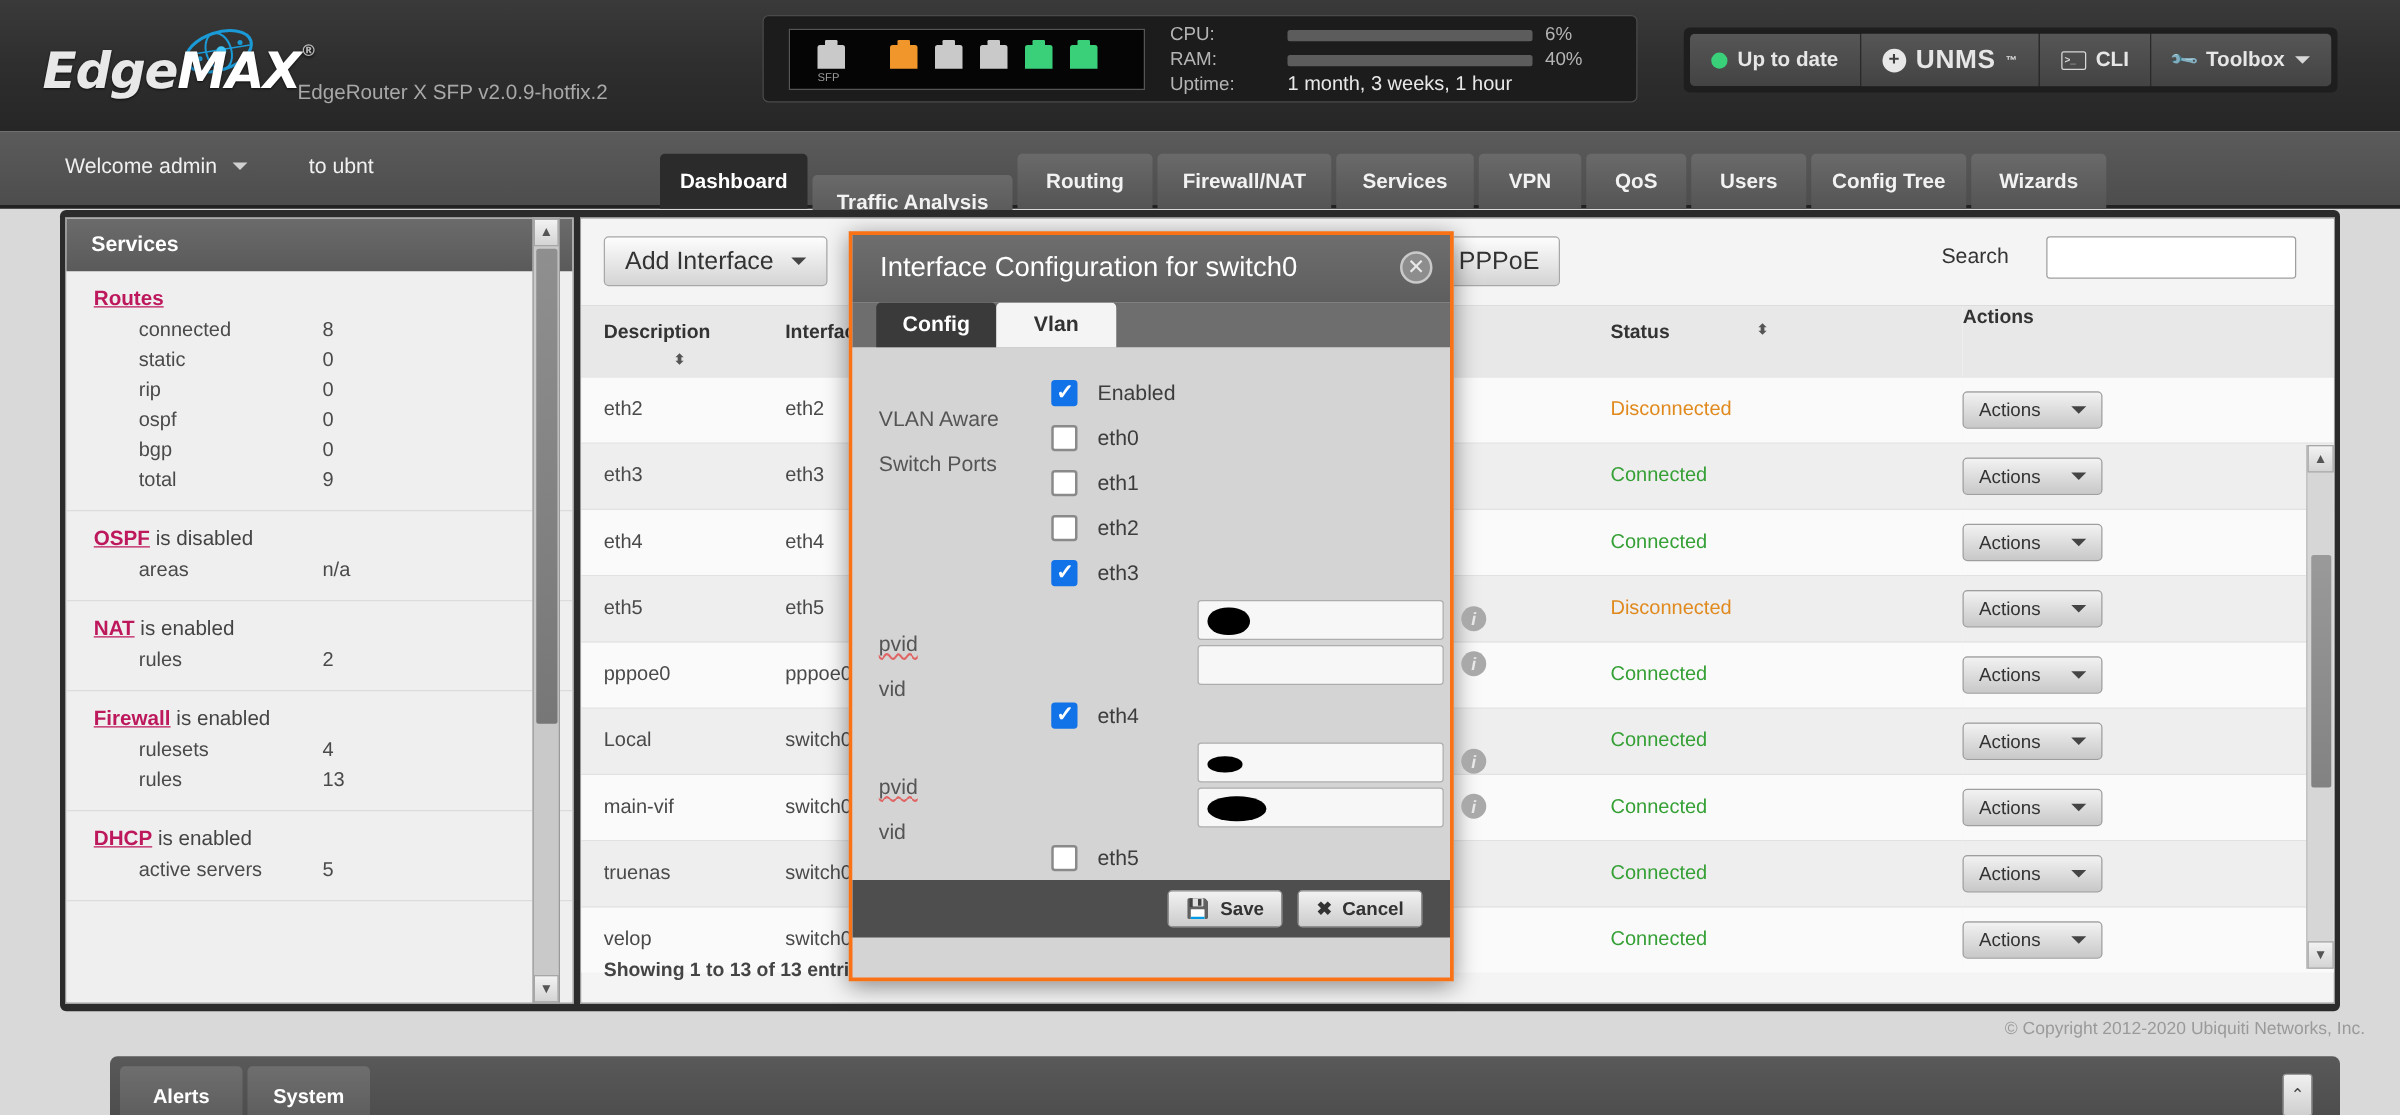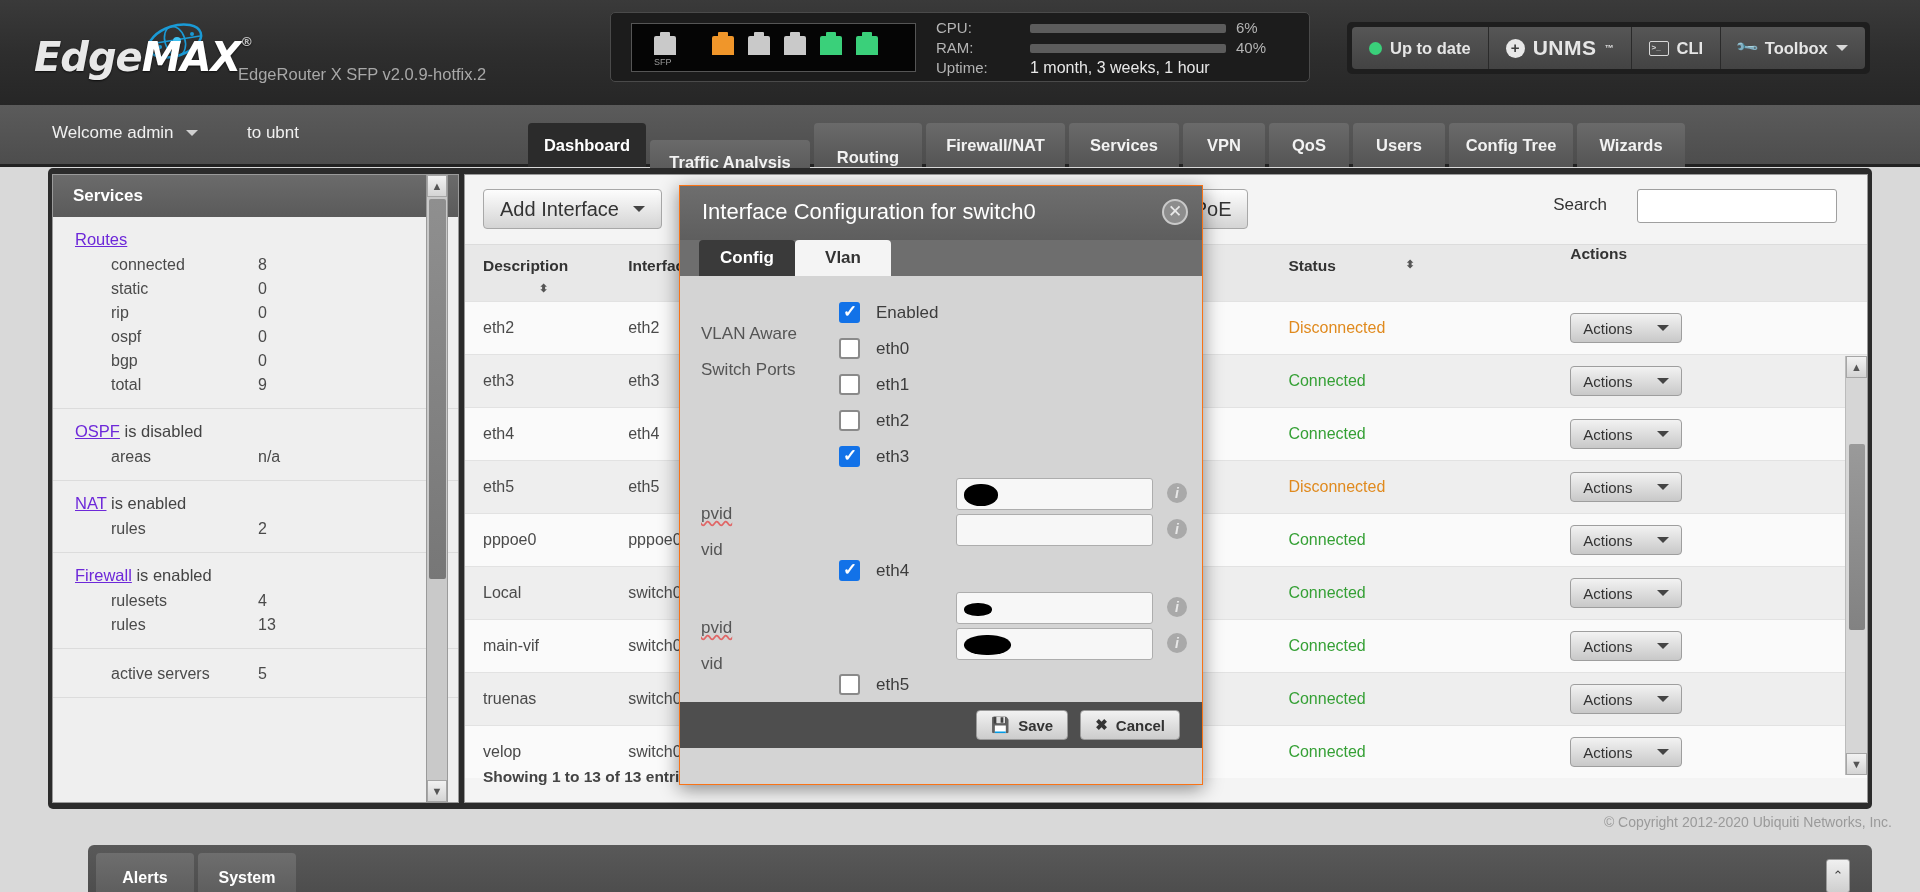--- a/index.html
+++ b/index.html
@@ -119,21 +119,21 @@
     position:absolute; left:52px; top:174px; width:407px; height:629px;
     background:#efefef; border:1px solid #9a9a9a; overflow:hidden;
   }
   .svc-head{
     height:42px; background:linear-gradient(180deg,#6b6b6b,#5a5a5a);
     color:#fff; font-size:17px; font-weight:bold; padding:11px 0 0 20px;
   }
   .svc-body{ position:relative; padding:0 0 0 0; }
   .svc-sect{ border-bottom:1px solid #dcdcdc; padding:13px 0 11px 0; }
   .svc-title{ padding-left:22px; font-size:16.5px; color:#444; margin-bottom:4px; }
-  .svc-title a{ color:#6d28d9; font-weight:normal; text-decoration:underline; cursor:pointer;margin-top:11px; }
+  .svc-title a{ color:#be185d; font-weight:bold; text-decoration:underline; cursor:pointer;margin-top:11px; }
   .svc-row{ display:flex; padding:3px 0 3px 58px; font-size:16px; color:#4a4a4a; }
   .svc-k{ width:147px; }
   .svc-v{ }
   .svc-scroll{
     position:absolute; left:426px; top:174px; width:22px; height:629px;
     background:#c9c9c9; border:1px solid #9a9a9a;
   }
   .sb-arrow{
     width:100%; height:22px; background:linear-gradient(180deg,#f2f2f2,#d4d4d4);
     border:1px solid #a6a6a6; text-align:center; font-size:11px; color:#555; line-height:20px; cursor:pointer;
@@ -187,22 +187,22 @@
   }
   .tbl-thumb{ position:absolute; left:3px; top:88px; width:16px; height:186px; background:linear-gradient(180deg,#9a9a9a,#828282); border-radius:2px; }
   .showing{
     position:absolute; left:18px; bottom:16px; font-size:15.5px; font-weight:bold; color:#444;
   }
   .copyright{
     position:absolute; right:28px; top:814px; color:#9a9a9a; font-size:14px;
   }
   
   .modal{
-    position:absolute; left:679px; top:185px; width:524px; height:600px;
-    background:#d4d4d4; border:1px solid #f97316;
+    position:absolute; left:679px; top:185px; width:484px; height:600px;
+    background:#d4d4d4; border:3px solid #f97316;
     box-shadow:0 4px 18px rgba(0,0,0,.45);
   }
   .modal-head{
     height:54px; background:linear-gradient(180deg,#6e6e6e,#5e5e5e);
     color:#fff; font-size:22px; padding:13px 0 0 22px; position:relative;
   }
   .modal-close{
     position:absolute; right:14px; top:13px; width:26px; height:26px; border-radius:50%;
     background:#8d8d8d; border:2px solid #c9c9c9; color:#e9e9e9; font-size:17px;
     line-height:22px; text-align:center; cursor:pointer;
@@ -342,21 +342,21 @@
   </div>
   <div class="to-ubnt">to ubnt</div>
 </div>
 <div class="tabs" id="nav-tabs">
     <div class="tab active" style="width: 118px; justify-content: center;">
       <span>Dashboard</span>
     </div>
     <div class="tab" style="width: 160px; margin-top: 17px;">
       <span>Traffic Analysis</span>
     </div>
-    <div class="tab" style="width: 108px; align-items: flex-end;">
+    <div class="tab" style="width: 108px;">
       <span>Routing</span>
     </div>
     <div class="tab" style="width: 139px;">
       <span>Firewall/NAT</span>
     </div>
     <div class="tab" style="width: 110px;">
       <span>Services</span>
     </div>
     <div class="tab" style="width: 82px;">
       <span>VPN</span>
@@ -426,20 +426,21 @@
         <div class="svc-row">
           <span class="svc-k">rulesets</span>
           <span class="svc-v">4</span>
         </div>
         <div class="svc-row">
           <span class="svc-k">rules</span>
           <span class="svc-v">13</span>
         </div>
       </div>
       <div class="svc-sect">
+        <div class="svc-title"><a>DHCP</a><span> is enabled</span></div>
         <div class="svc-row">
           <span class="svc-k">active servers</span>
           <span class="svc-v">5</span>
         </div>
       </div>
     </div>
 </div>
 <div class="svc-scroll">
   <div class="sb-arrow">▲</div>
   <div class="sb-thumb"></div>

